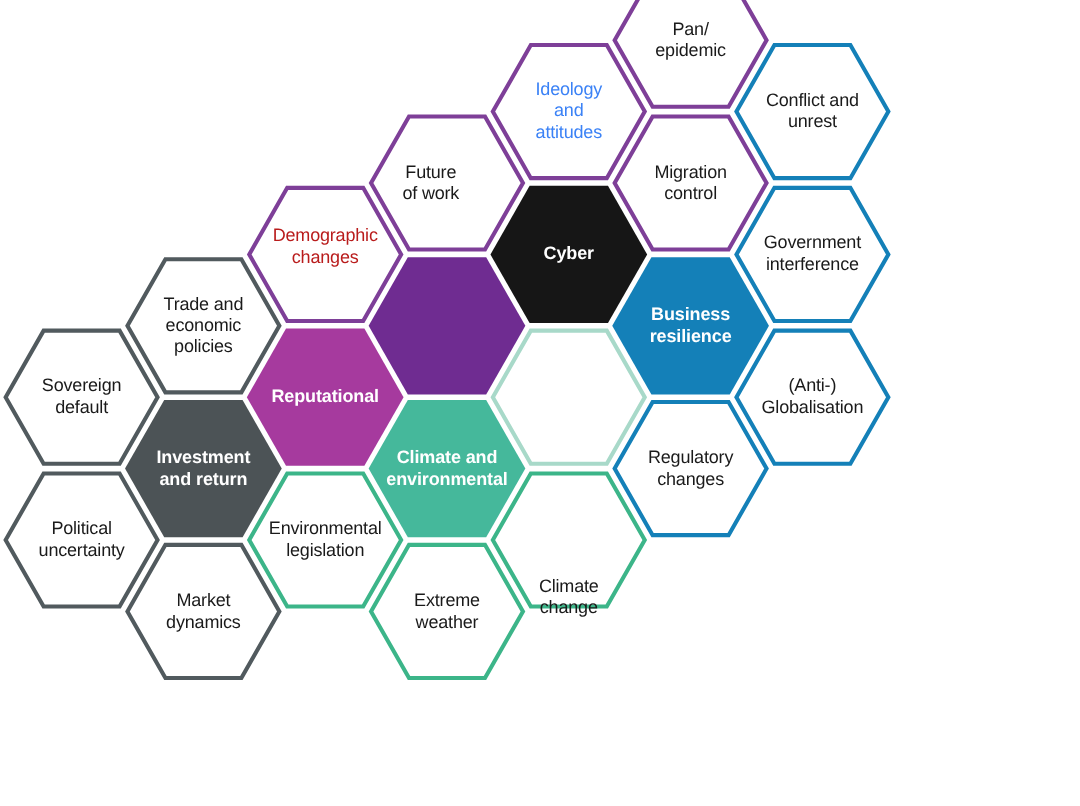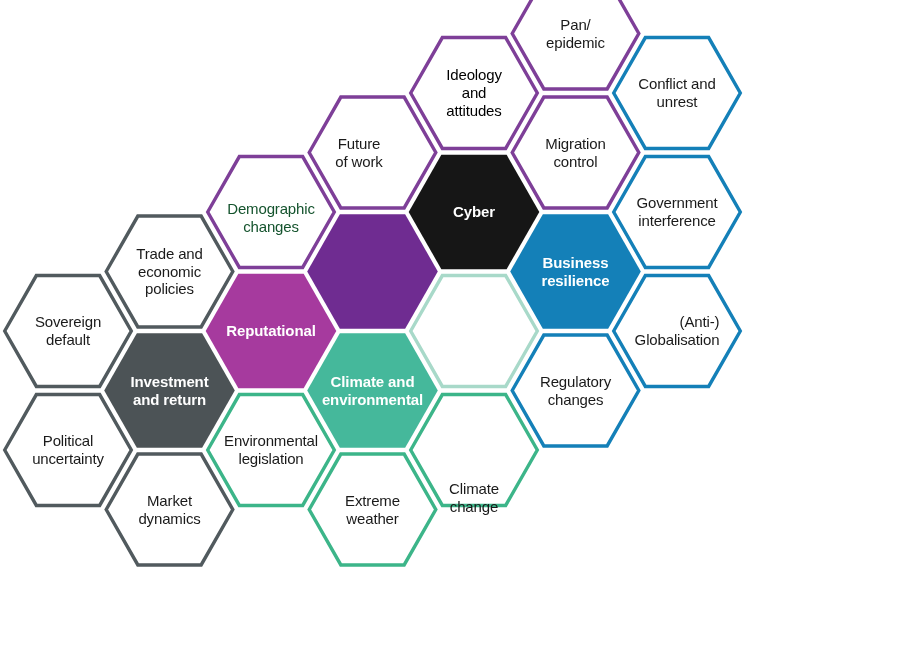--- a/index.html
+++ b/index.html
@@ -83,44 +83,44 @@
 default</div>
     <div class="hex-label outline" style="left: 101.5px; top: 212px; width: 136px; height: 119px; color: rgb(26, 26, 26);">Trade and
 economic
 policies</div>
     <div class="hex-label outline" style="left: 0px; top: 390.5px; width: 136px; height: 119px; color: rgb(26, 26, 26);">Political
 uncertainty</div>
     <div class="hex-label filled" style="left: 101.5px; top: 331px; width: 136px; height: 119px; color: rgb(255, 255, 255);">Investment
 and return</div>
     <div class="hex-label outline" style="left: 101.5px; top: 450px; width: 136px; height: 119px; color: rgb(26, 26, 26);">Market
 dynamics</div>
-    <div class="hex-label outline" style="left: 203px; top: 158px; width: 136px; height: 119px; color: #14532d;">Demographic
+    <div class="hex-label outline" style="left: 203px; top: 146px; width: 136px; height: 119px; color: #b91c1c;">Demographic
 changes</div>
     <div class="hex-label filled" style="left: 203px; top: 271.5px; width: 136px; height: 119px; color: rgb(255, 255, 255);">Reputational</div>
     <div class="hex-label outline" style="left: 203px; top: 390.5px; width: 136px; height: 119px; color: rgb(26, 26, 26);">Environmental
 legislation</div>
     <div class="hex-label outline" style="left: 291px; top: 93px; width: 136px; height: 119px; color: rgb(26, 26, 26);">Future
 of work</div>
     <div class="hex-label filled" style="left: 304.5px; top: 331px; width: 136px; height: 119px; color: rgb(255, 255, 255); text-align: center;">Climate and
 environmental</div>
     <div class="hex-label outline" style="left: 304.5px; top: 450px; width: 136px; height: 119px; color: rgb(26, 26, 26);">Extreme
 weather</div>
-    <div class="hex-label outline" style="left: 406px; top: 33.5px; width: 136px; height: 119px; color: #000000;">Ideology
+    <div class="hex-label outline" style="left: 406px; top: 33.5px; width: 136px; height: 119px; color: #3b82f6;">Ideology
 and
 attitudes</div>
     <div class="hex-label filled" style="left: 406px; top: 152.5px; width: 136px; height: 119px; color: rgb(255, 255, 255);">Cyber</div>
     <div class="hex-label outline" style="left: 406px; top: 390.5px; width: 136px; height: 119px; color: rgb(26, 26, 26); margin-top: 48px;">Climate
 change</div>
     <div class="hex-label outline" style="left: 507.5px; top: -26px; width: 136px; height: 119px; color: rgb(26, 26, 26);">Pan/
 epidemic</div>
     <div class="hex-label outline" style="left: 507.5px; top: 93px; width: 136px; height: 119px; color: rgb(26, 26, 26);">Migration
 control</div>
     <div class="hex-label filled" style="left: 507.5px; top: 212px; width: 136px; height: 119px; color: rgb(255, 255, 255);">Business
 resilience</div>
     <div class="hex-label outline" style="left: 507.5px; top: 331px; width: 136px; height: 119px; color: rgb(26, 26, 26);">Regulatory
 changes</div>
     <div class="hex-label outline" style="left: 609px; top: 33.5px; width: 136px; height: 119px; color: rgb(26, 26, 26);">Conflict and
 unrest</div>
     <div class="hex-label outline" style="left: 609px; top: 152.5px; width: 136px; height: 119px; color: rgb(26, 26, 26);">Government
 interference</div>
-    <div class="hex-label outline" style="left: 609px; top: 271.5px; width: 136px; height: 119px; color: rgb(26, 26, 26); text-align: right;">(Anti-)
+    <div class="hex-label outline" style="left: 609px; top: 271.5px; width: 136px; height: 119px; color: rgb(26, 26, 26);">(Anti-)
 Globalisation</div>
   </div>
 
 </body></html>

